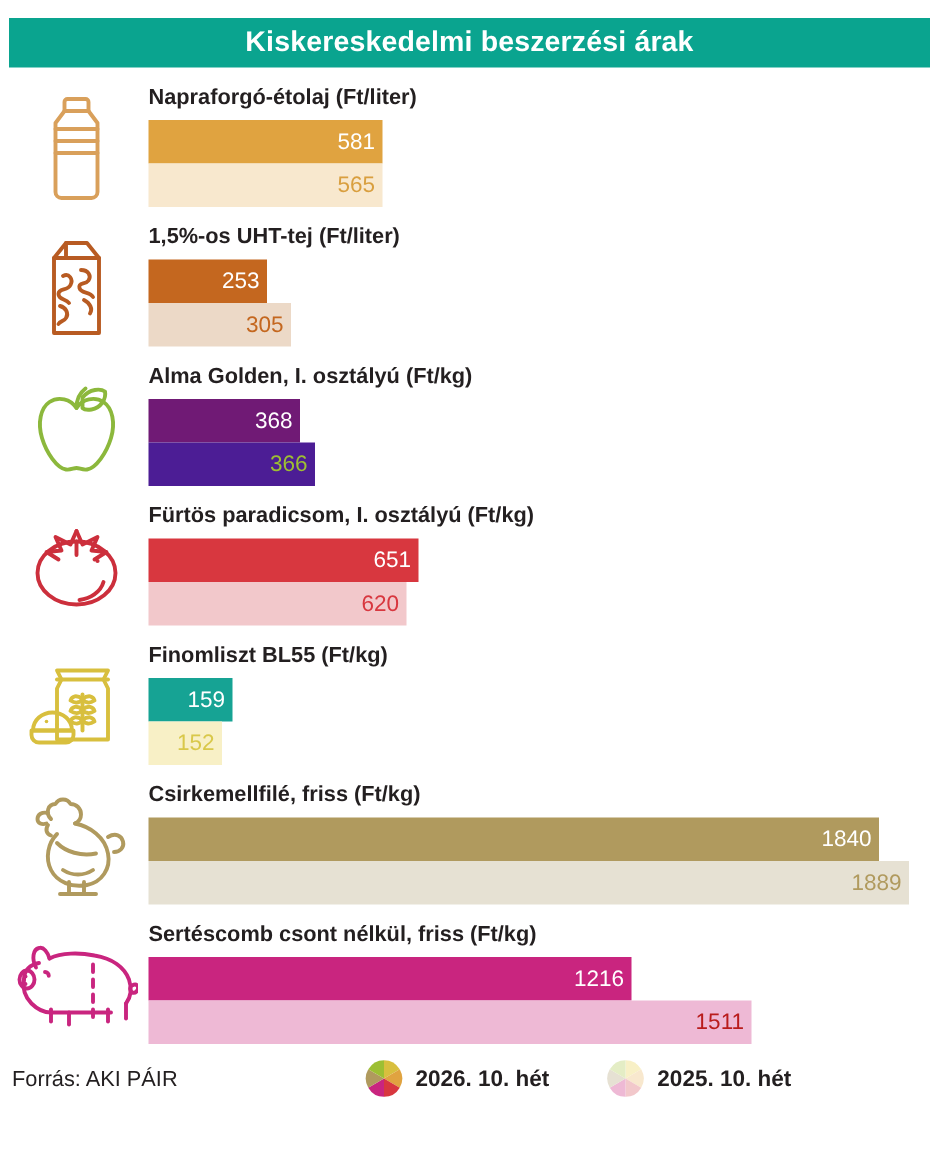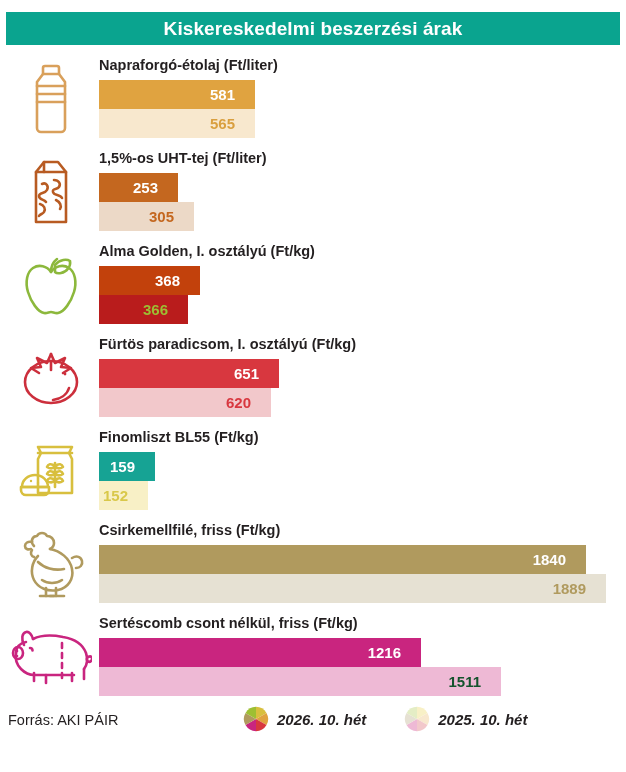--- a/index.html
+++ b/index.html
@@ -92,22 +92,22 @@
     box-sizing: border-box;
   }
   .bar-current {
     top: 28px;
   }
   .bar-previous {
     top: 57px;
   }
   .bar-value {
     font-size: 15px;
-    font-weight: bold;
-    padding-right: 20px;
+    font-weight: normal;
+    padding-right: 5px;
     white-space: nowrap;
   }
   .bar-current .bar-value {
     color: #ffffff;
   }
 
   
   .footer {
     position: absolute;
     left: 0;
@@ -123,21 +123,20 @@
     color: #231f20;
     white-space: nowrap;
   }
   .legend {
     position: absolute;
     left: 243px;
     top: 0;
     display: flex;
     align-items: flex-start;
     gap: 13px;
-    font-style: italic;
   }
   .legend-item {
     display: flex;
     align-items: center;
     gap: 8px;
   }
   .legend-label {
     font-size: 15px;
     font-weight: bold;
     color: #231f20;
@@ -216,24 +215,24 @@
         <svg width="58" height="66" viewBox="0 0 58 66">
           <g fill="none" stroke="#8cb83c" stroke-width="2.6" stroke-linejoin="round" stroke-linecap="round">
             <path d="M29 20 c-4 -6 -12 -8 -18 -4 c-6 4 -8 14 -5 24 c3 10 10 20 16 21 c3 0.5 5 -1 7 -1 c2 0 4 1.5 7 1 c6 -1 13 -11 16 -21 c3 -10 1 -20 -5 -24 c-6 -4 -14 -2 -18 4 z"></path>
             <path d="M29 20 c0 -6 2 -10 6 -13"></path>
             <path d="M33 13 c5 -6 12 -6 15 -4 c1 5 -3 11 -9 12 c-3 0.5 -5 0 -6 -1 z"></path>
           </g>
         </svg>
       </div>
       <div class="row-body">
         <div class="product-label">Alma Golden, I. osztályú (Ft/kg)</div>
-        <div class="bar bar-current" style="width:101px;background:#c2410c;">
+        <div class="bar bar-current" style="width:101px;background:#701a75;">
           <span class="bar-value">368</span>
         </div>
-        <div class="bar bar-previous" style="width:89px;background:#b91c1c;">
+        <div class="bar bar-previous" style="width:111px;background:#4c1d95;">
           <span class="bar-value" style="color:#9dbf33;">366</span>
         </div>
       </div>
     </div>
 
     <div class="product-row">
       <div class="icon-cell">
         <svg width="64" height="60" viewBox="0 0 64 60">
           <g fill="none" stroke="#cc2f3c" stroke-width="2.6" stroke-linejoin="round" stroke-linecap="round">
             <ellipse cx="32" cy="34" rx="26" ry="21"></ellipse>
@@ -336,21 +335,21 @@
             <path d="M78 30 c4 -2 5 2 3 4 c-2 2 -5 0 -4 -3"></path>
           </g>
         </svg>
       </div>
       <div class="row-body">
         <div class="product-label">Sertéscomb csont nélkül, friss (Ft/kg)</div>
         <div class="bar bar-current" style="width:322px;background:#c9257f;">
           <span class="bar-value">1216</span>
         </div>
         <div class="bar bar-previous" style="width:402px;background:#eeb9d5;">
-          <span class="bar-value" style="color:#14532d;">1511</span>
+          <span class="bar-value" style="color:#b91c1c;">1511</span>
         </div>
       </div>
     </div>
 
   </div>
 
   <div class="footer">
     <div class="source-text">Forrás: AKI PÁIR</div>
     <div class="legend">
 

